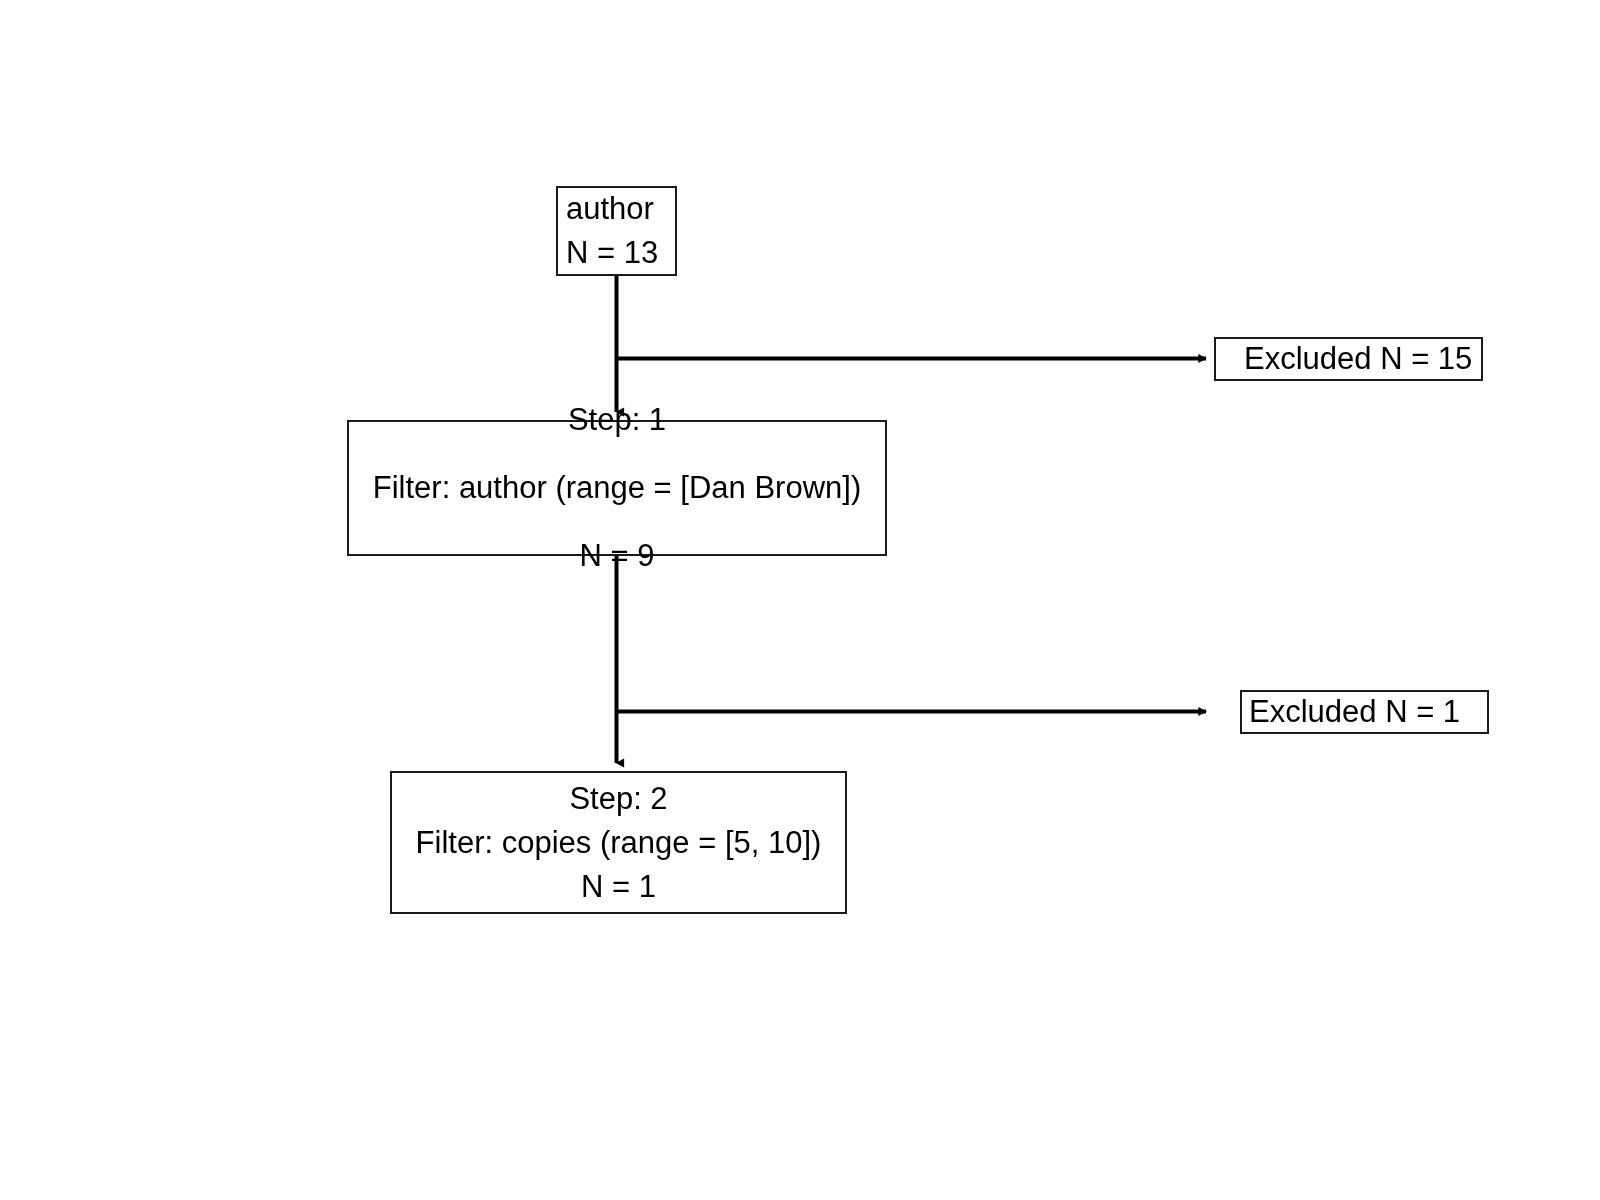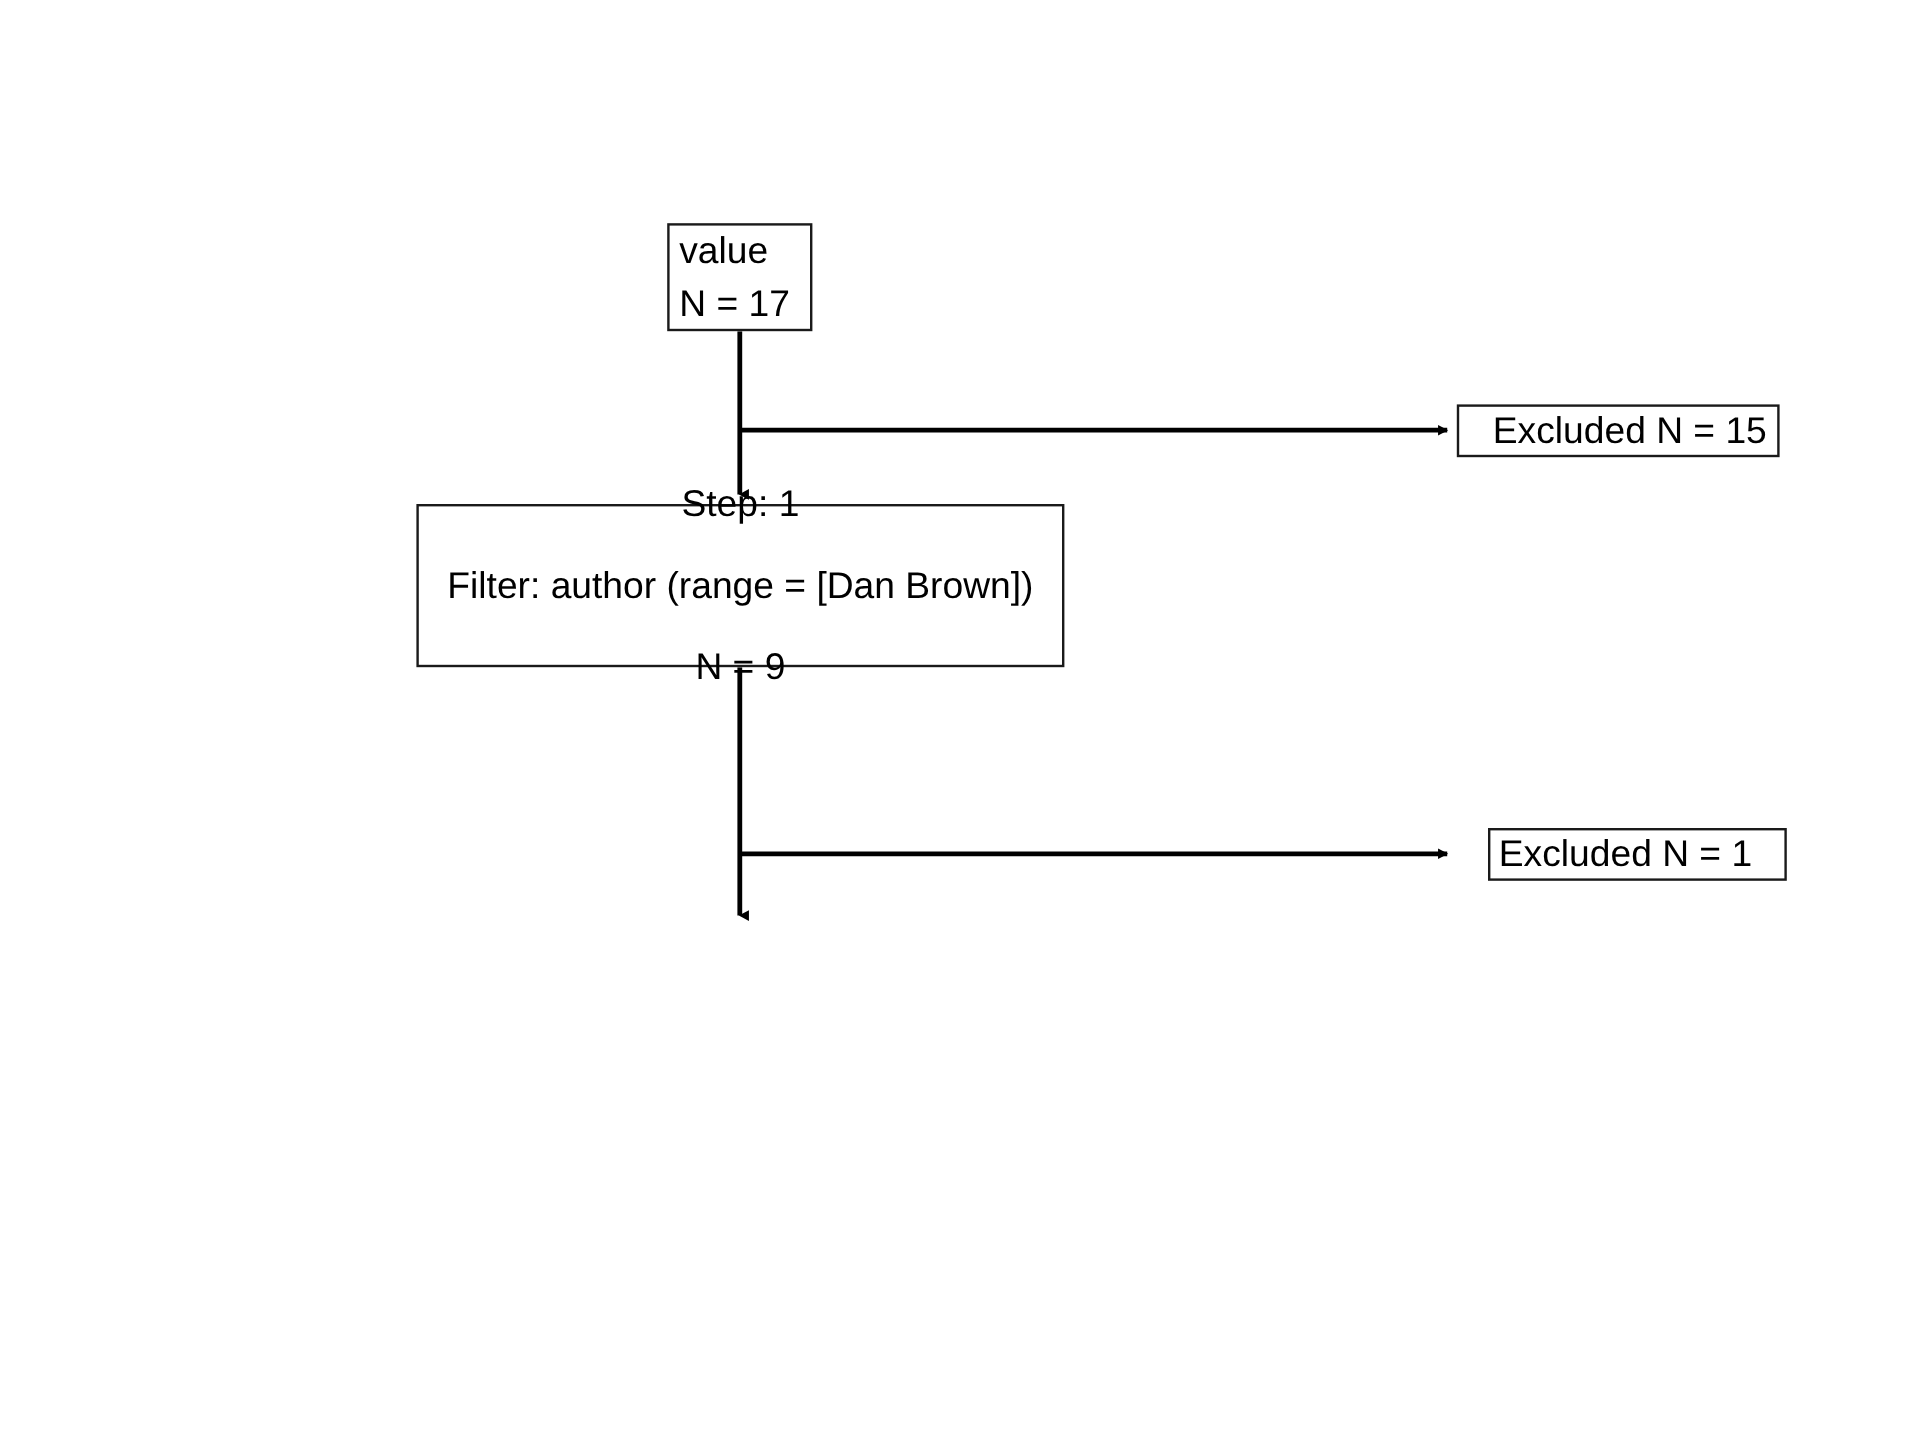--- a/index.html
+++ b/index.html
@@ -121,30 +121,35 @@
     <line x1="616.5" y1="276" x2="616.5" y2="412" stroke="#000000" stroke-width="4" marker-end="url(#arrow-down)"></line>
 
     <line x1="616.5" y1="358.5" x2="1206" y2="358.5" stroke="#000000" stroke-width="4" marker-end="url(#arrow-right)"></line>
 
     <line x1="616.5" y1="556" x2="616.5" y2="763" stroke="#000000" stroke-width="4" marker-end="url(#arrow-down)"></line>
 
     <line x1="616.5" y1="711.5" x2="1206" y2="711.5" stroke="#000000" stroke-width="4" marker-end="url(#arrow-right)"></line>
   </svg>
 
   <div class="node" id="node-source">
-    <span class="line">value</span>
-    <span class="line">N = 17</span>
+    <span class="line">author</span>
+    <span class="line">N = 13</span>
   </div>
 
   <div class="node" id="node-step-1">
     <span class="line">Step: 1</span>
     <span class="line">Filter: author (range = [Dan Brown])</span>
     <span class="line">N = 9</span>
   </div>
 
+  <div class="node" id="node-step-2">
+    <span class="line">Step: 2</span>
+    <span class="line">Filter: copies (range = [5, 10])</span>
+    <span class="line">N = 1</span>
+  </div>
 
   <div class="excluded-node" id="node-excluded-1">
     <span class="line">Excluded N = 15</span>
   </div>
 
   <div class="excluded-node" id="node-excluded-2">
     <span class="line">Excluded N = 1</span>
   </div>
 
 </div>

